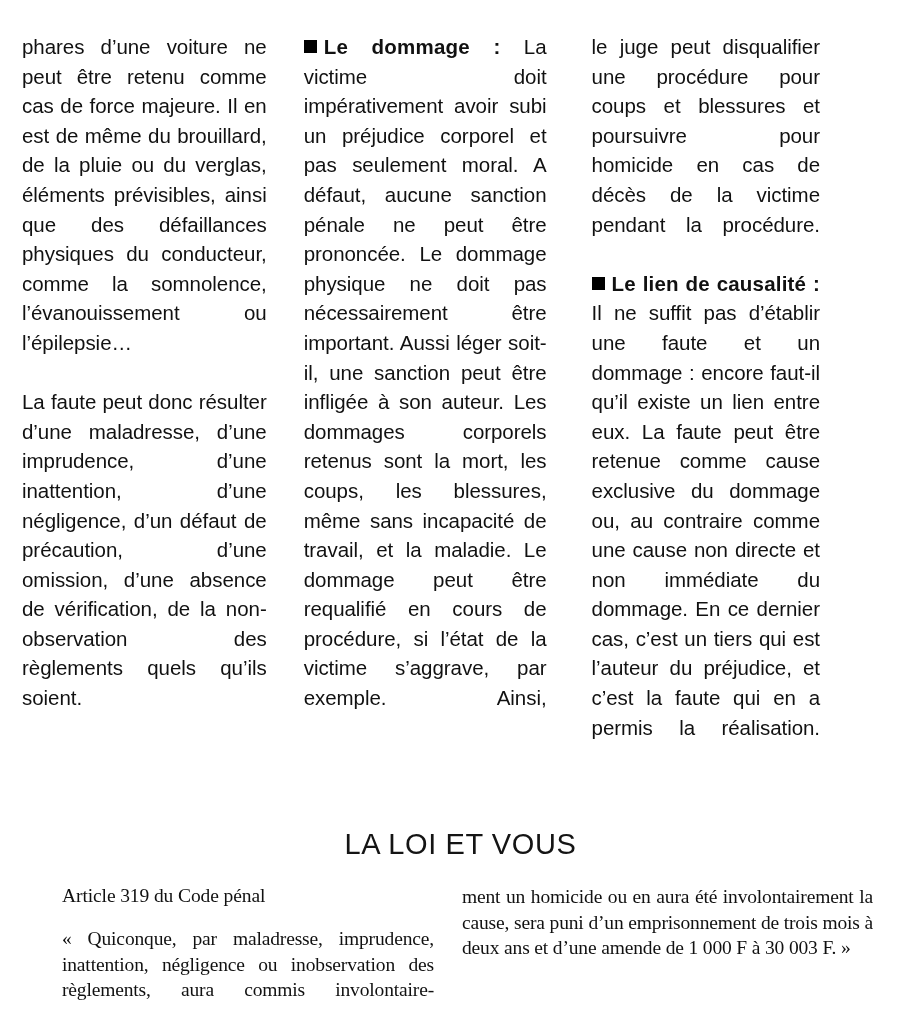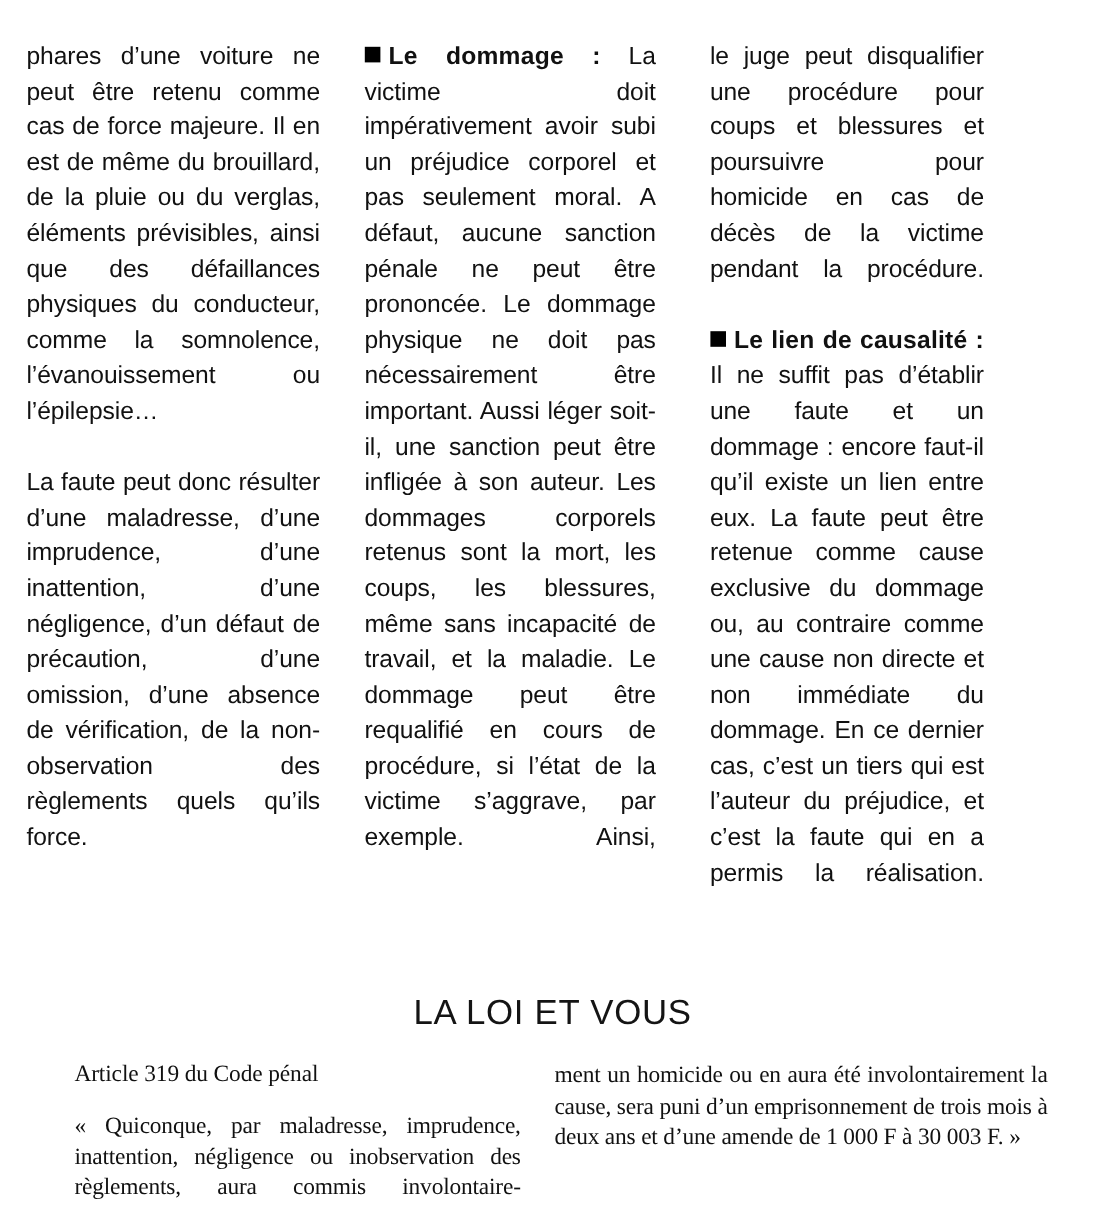--- a/index.html
+++ b/index.html
@@ -124,21 +124,21 @@
   }
   .law-text.no-stretch::after { display: none; }
 </style>
 </head>
 <body>
 
 <div class="article-columns">
 
   <div class="col col-1">
     <p class="para">phares d’une voiture ne peut être retenu comme cas de force majeure. Il en est de même du brouillard, de la pluie ou du verglas, éléments prévisibles, ainsi que des défaillances physiques du conducteur, comme la somnolence, l’évanouissement ou l’épilepsie…</p>
-    <p class="para">La faute peut donc résulter d’une maladresse, d’une imprudence, d’une inattention, d’une négligence, d’un défaut de précaution, d’une omission, d’une absence de vérification, de la non-observation des règlements quels qu’ils force.</p>
+    <p class="para">La faute peut donc résulter d’une maladresse, d’une imprudence, d’une inattention, d’une négligence, d’un défaut de précaution, d’une omission, d’une absence de vérification, de la non-observation des règlements quels qu’ils soient.</p>
   </div>
 
   <div class="col col-2">
     <p class="para"><span class="sq-bullet"></span><span class="lead-in">Le dommage :</span> <span>La victime doit impérativement avoir subi un préjudice corporel et pas seulement moral. A défaut, aucune sanction pénale ne peut être prononcée. Le dommage physique ne doit pas nécessairement être important. Aussi léger soit-il, une sanction peut être infligée à son auteur. Les dommages corporels retenus sont la mort, les coups, les blessures, même sans incapacité de travail, et la maladie. Le dommage peut être requalifié en cours de procédure, si l’état de la victime s’aggrave, par exemple. Ainsi,</span></p>
   </div>
 
   <div class="col col-3">
     <p class="para">le juge peut disqualifier une procédure pour coups et blessures et poursuivre pour homicide en cas de décès de la victime pendant la procédure.</p>
     <p class="para"><span class="sq-bullet"></span><span class="lead-in">Le lien de causalité :</span> <span>Il ne suffit pas d’établir une faute et un dommage : encore faut-il qu’il existe un lien entre eux. La faute peut être retenue comme cause exclusive du dommage ou, au contraire comme une cause non directe et non immédiate du dommage. En ce dernier cas, c’est un tiers qui est l’auteur du préjudice, et c’est la faute qui en a permis la réalisation.</span></p>
   </div>

